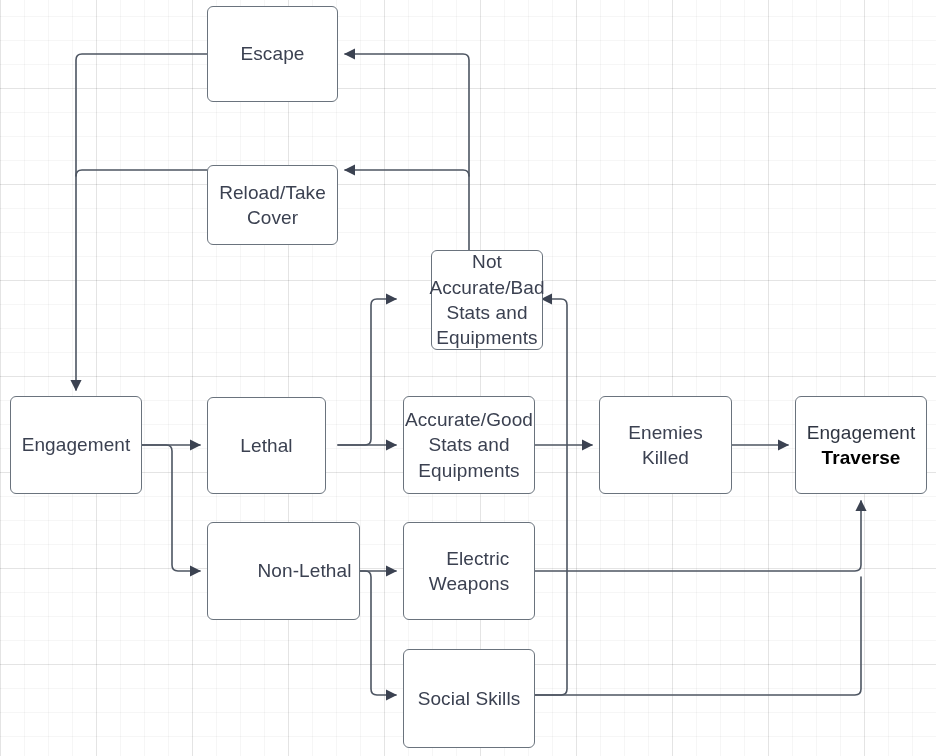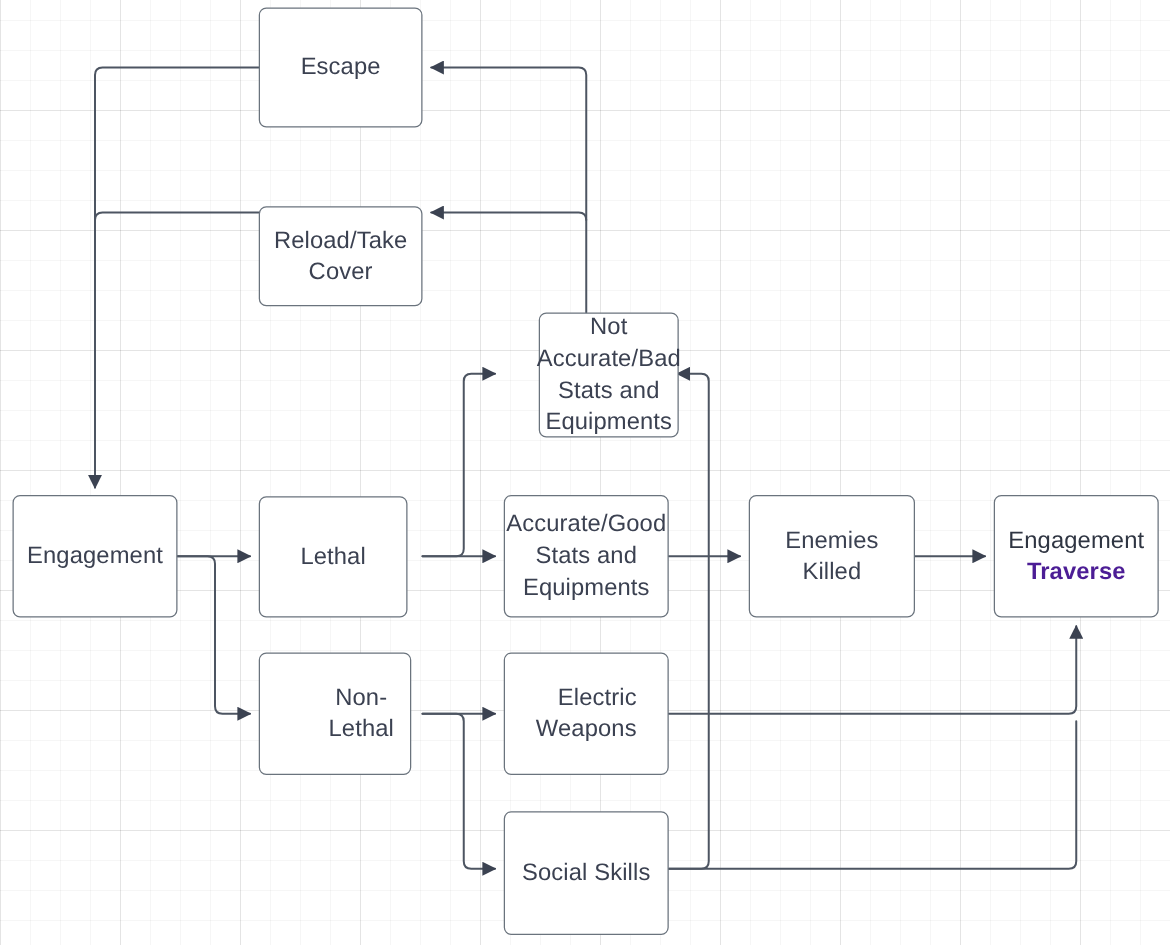--- a/index.html
+++ b/index.html
@@ -52,21 +52,21 @@
     z-index: 2;
   }
   .node .lbl {
     display: block;
     white-space: pre-line;
   }
   .node.emph .lbl {
     color: #2f3542;
   }
   .node.emph .lbl .strong {
-    color: #4c1d95;
+    color: #000000;
     font-weight: 600;
   }
 </style>
 </head>
 <body>
 
 <div id="canvas">
 
   <svg id="edges" viewBox="0 0 936 756" width="936" height="756" xmlns="http://www.w3.org/2000/svg">
     <defs>
@@ -141,21 +141,21 @@
   </div>
 
   <div class="node" style="left:599px; top:396px; width:133px; height:98px;">
     <span class="lbl">Enemies Killed</span>
   </div>
 
   <div class="node emph" style="left:795px; top:396px; width:132px; height:98px;">
     <span class="lbl"><span>Engagement</span><br><span class="strong">Traverse</span></span>
   </div>
 
-  <div class="node" style="left:207px; top:522px; width:122px; height:98px;padding-left:48px;">
+  <div class="node" style="left:207px; top:522px; width:153px; height:98px;padding-left:48px;">
     <span class="lbl">Non-Lethal</span>
   </div>
 
   <div class="node" style="left:403px; top:522px; width:132px; height:98px;text-align:right;">
     <span class="lbl">Electric
 Weapons</span>
   </div>
 
   <div class="node" style="left:403px; top:649px; width:132px; height:99px;">
     <span class="lbl">Social Skills</span>

